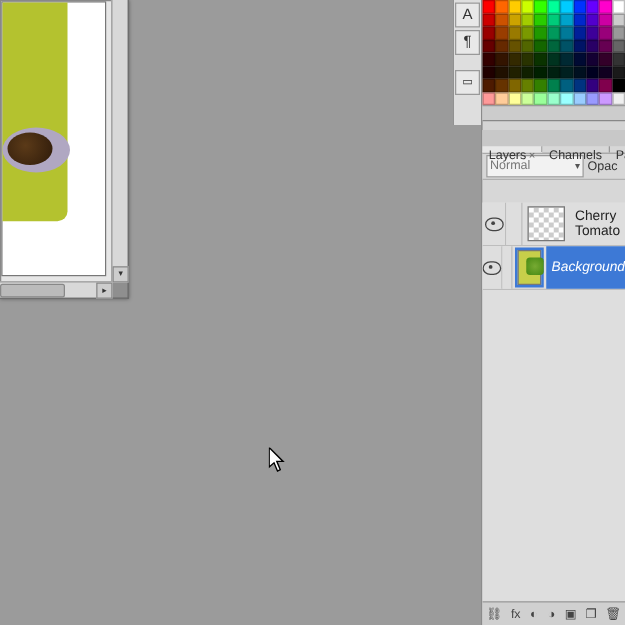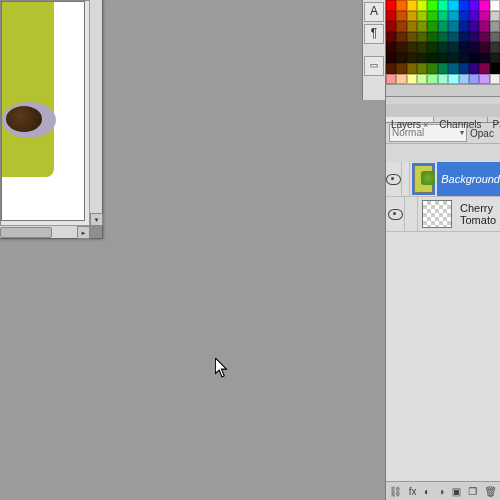--- a/index.html
+++ b/index.html
@@ -197,36 +197,36 @@
     <div class="opts-row">
       <div class="blend-select">
         <span>Normal</span>
         <span class="arw">▾</span>
       </div>
       <span class="opac-lbl">Opac</span>
     </div>
 
 
     <div class="layer-list" id="layer-list">
+        <div class="layer-row">
+          <div class="vis-col">
+            <div class="eye"></div>
+          </div>
+          <div class="link-col"></div>
+          <div class="thumb-box checker"></div>
+          <div class="meta">Cherry Tomato</div>
+        </div>
         <div class="layer-row selected">
           <div class="vis-col">
             <div class="eye"></div>
           </div>
           <div class="link-col"></div>
           <div class="thumb-box bg"></div>
           <div class="meta">Background</div>
         </div>
-        <div class="layer-row">
-          <div class="vis-col">
-            <div class="eye"></div>
-          </div>
-          <div class="link-col"></div>
-          <div class="thumb-box checker"></div>
-          <div class="meta">Cherry Tomato</div>
-        </div>
       </div>
 
     <div class="bottom-icons">
       <span class="bi">⛓</span>
       <span class="bi">fx</span>
       <span class="bi">◐</span>
       <span class="bi">◑</span>
       <span class="bi">▣</span>
       <span class="bi">❐</span>
       <span class="bi">🗑</span>

